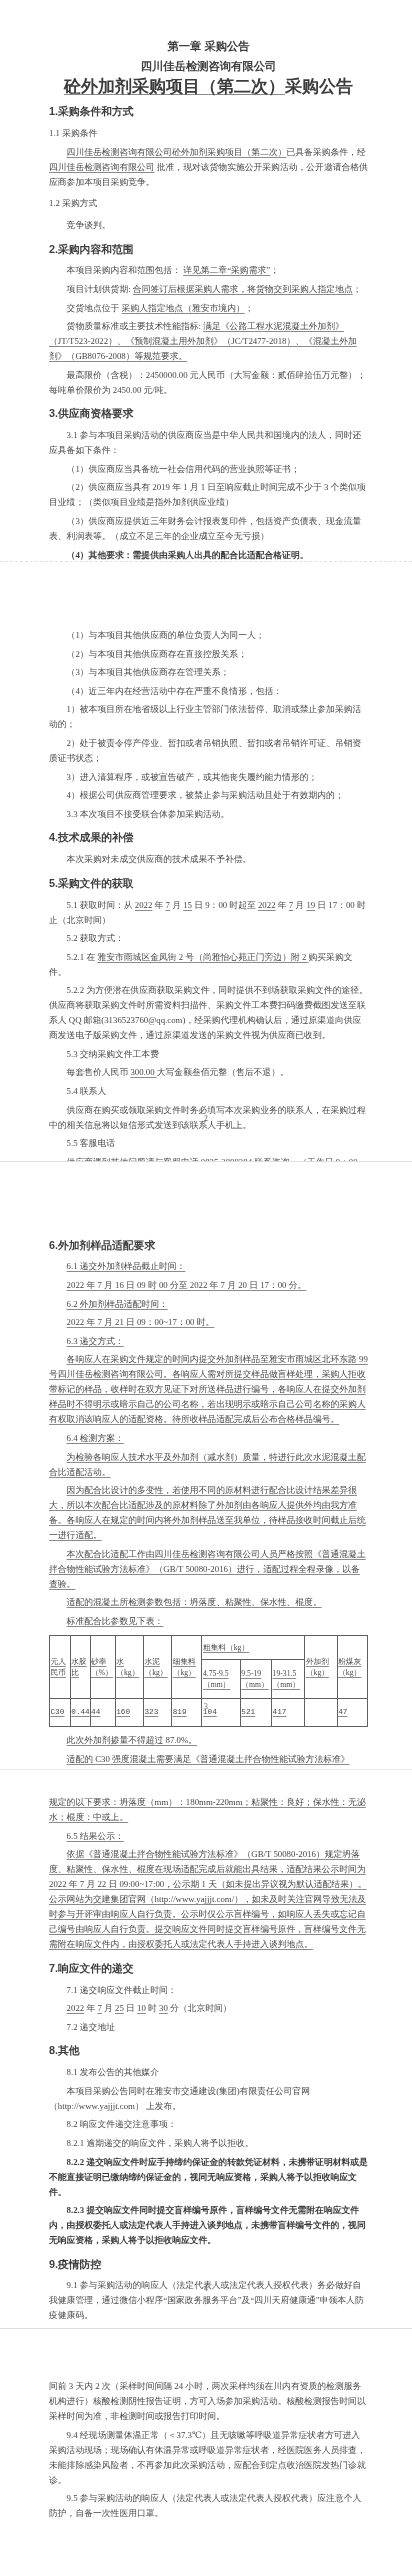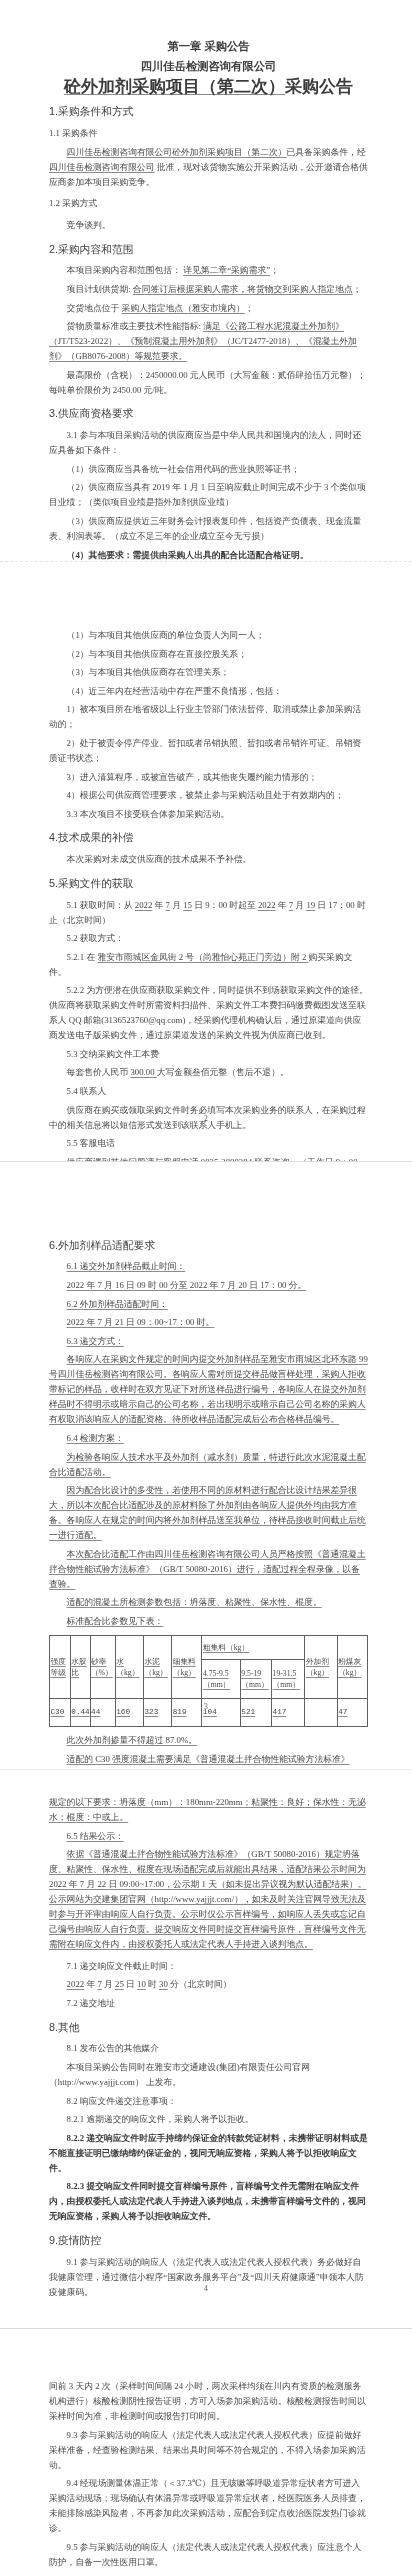--- a/index.html
+++ b/index.html
@@ -6,21 +6,21 @@
   body{width:412px;font-family:"Liberation Serif","DejaVu Serif",serif;color:#474747;}
   .page{position:relative;box-sizing:border-box;width:412px;padding:0 44px 0 49px;overflow:hidden;}
   #p1{height:562px;padding-top:39px;border-bottom:0.5px dashed #e2e0e0;}
   #p2{height:600px;padding-top:66px;border-bottom:0.5px solid #dedede;}
   #p3{height:608px;padding-top:67px;border-bottom:0.5px solid #eeecec;}
   #p4{height:559px;padding-top:25px;border-bottom:0.5px solid #dedede;}
   #p5{height:588px;padding-top:50px;}
   p{margin:0 0 3.6px 0;font-size:8.8px;line-height:15px;}
   .ind{text-indent:2em;}
   .sp{margin-top:6.7px;}
-  .h{font-family:"Liberation Sans","DejaVu Sans",sans-serif;font-weight:normal;font-size:10.8px;line-height:16px;color:#3e3e3e;margin:7.7px 0 5.7px 0;}
+  .h{font-family:"Liberation Sans","DejaVu Sans",sans-serif;font-weight:bold;font-size:10.8px;line-height:16px;color:#3e3e3e;margin:7.7px 0 5.7px 0;}
   .t1,.t2{font-family:"Liberation Sans","DejaVu Sans",sans-serif;font-weight:bold;font-size:11.3px;line-height:15.5px;text-align:center;color:#3e3e3e;margin:0 0 4.6px 0;}
   .t3{font-family:"Liberation Sans","DejaVu Sans",sans-serif;font-weight:bold;font-size:17px;line-height:16.5px;text-align:center;color:#3c3c3c;margin:0 0 5.2px 0;}
   .u{text-decoration:underline;text-underline-offset:2.1px;text-decoration-color:#8b8b8b;text-decoration-thickness:0.5px;}
   .b{font-weight:bold;color:#3d3d3d;}
   .pagenum{position:absolute;left:0;right:0;text-align:center;font-size:7.7px;color:#5a5a5a;}
   table{border-collapse:collapse;width:100%;table-layout:fixed;margin:6.2px 0 6.2px 0;}
   th,td{border:0.5px solid #606060;font-weight:normal;font-size:7.7px;line-height:11.3px;text-align:left;padding:2.1px 0.5px;vertical-align:middle;color:#4a4a4a;}
   thead tr.gr th{height:18.5px;}
   thead tr.sub th{height:34px;}
   tbody td{height:23px;font-family:Liberation Mono, monospace;}
@@ -108,21 +108,21 @@
         <col style="width:28px">
         <col style="width:30px">
         <col style="width:38px">
         <col style="width:31px">
         <col style="width:33px">
         <col style="width:32px">
         <col style="width:30px">
     </colgroup>
     <thead>
       <tr class="gr">
-        <th rowspan="2"><span class="u">强度等级</span></th>
+        <th rowspan="2"><span class="u">元人民币</span></th>
         <th rowspan="2"><span class="u">水胶比</span></th>
         <th rowspan="2"><span class="u">砂率（%）</span></th>
         <th rowspan="2"><span class="u">水（kg）</span></th>
         <th rowspan="2"><span class="u">水泥（kg）</span></th>
         <th rowspan="2"><span class="u">细集料（kg）</span></th>
         <th colspan="3"><span class="u">粗集料（kg）</span></th>
         <th rowspan="2"><span class="u">外加剂（kg）</span></th>
         <th rowspan="2"><span class="u">粉煤灰（kg）</span></th>
       </tr>
       <tr class="sub">
@@ -151,38 +151,38 @@
   <p class="ind u">此次外加剂掺量不得超过 87.0%。</p>
   <p class="ind u">适配的 C30 强度混凝土需要满足《普通混凝土拌合物性能试验方法标准》（GB/T 50080-2016）</p>
   <div class="pagenum" style="top:540px;">3</div>
 </div>
 
 <div class="page" id="p4">
   <p class="u">规定的以下要求：坍落度（mm）：180mm-220mm；粘聚性：良好；保水性：无泌水；棍度：中或上。</p>
   <p class="ind u">6.5 结果公示：</p>
   <p class="ind u">依据《普通混凝土拌合物性能试验方法标准》（GB/T 50080-2016）规定坍落度、粘聚性、保水性、棍度在现场适配完成后就能出具结果，适配结果公示时间为 2022 年 7 月 22 日 09:00~17:00，公示期 1 天（如未提出异议视为默认适配结果）。公示网站为交建集团官网（http://www.yajjjt.com/），如未及时关注官网导致无法及时参与开评审由响应人自行负责。公示时仅公示盲样编号，如响应人丢失或忘记自己编号由响应人自行负责。提交响应文件同时提交盲样编号原件，盲样编号文件无需附在响应文件内，由授权委托人或法定代表人手持进入谈判地点。</p>
 
+  <p class="h">7.响应文件的递交</p>
   <p class="ind sp">7.1 递交响应文件截止时间：</p>
   <p class="ind"><span class="u">2022</span><span> 年 </span><span class="u">7</span><span> 月 </span><span class="u">25</span><span> 日 </span><span class="u">10</span><span> 时 </span><span class="u">30</span><span> 分（北京时间）</span></p>
   <p class="ind">7.2 递交地址</p>
 
   <p class="h">8.其他</p>
   <p class="ind sp">8.1 发布公告的其他媒介</p>
   <p class="ind">本项目采购公告同时在雅安市交通建设(集团)有限责任公司官网（http://www.yajjjt.com） 上发布。</p>
   <p class="ind">8.2 响应文件递交注意事项：</p>
   <p class="ind">8.2.1 逾期递交的响应文件，采购人将予以拒收。</p>
   <p class="ind b">8.2.2 递交响应文件时应手持缔约保证金的转款凭证材料，未携带证明材料或是不能直接证明已缴纳缔约保证金的，视同无响应资格，采购人将予以拒收响应文件。</p>
   <p class="ind b">8.2.3 提交响应文件同时提交盲样编号原件，盲样编号文件无需附在响应文件内，由授权委托人或法定代表人手持进入谈判地点，未携带盲样编号文件的，视同无响应资格，采购人将予以拒收响应文件。</p>
 
   <p class="h">9.疫情防控</p>
   <p class="ind sp">9.1 参与采购活动的响应人（法定代表人或法定代表人授权代表）务必做好自我健康管理，通过微信小程序“国家政务服务平台”及“四川天府健康通”申领本人防疫健康码。</p>
 
   <div class="pagenum" style="top:514px;">4</div>
 </div>
 
 <div class="page" id="p5">
   <p>间前 3 天内 2 次（采样时间间隔 24 小时，两次采样均须在川内有资质的检测服务机构进行）核酸检测阴性报告证明，方可入场参加采购活动。核酸检测报告时间以采样时间为准，非检测时间或报告打印时间。</p>
-  <p class="ind">9.3 参与采购活动的响应人（法定代表人或法定代表人授权代表）应提前做好采样准备，经查验检测结果、结果出具时间等不符合规定的，不得入场参加采购活动。</p>
   <p class="ind">9.4 经现场测量体温正常（＜37.3℃）且无咳嗽等呼吸道异常症状者方可进入采购活动现场；现场确认有体温异常或呼吸道异常症状者，经医院医务人员排查，未能排除感染风险者，不再参加此次采购活动，应配合到定点收治医院发热门诊就诊。</p>
   <p class="ind">9.5 参与采购活动的响应人（法定代表人或法定代表人授权代表）应注意个人防护，自备一次性医用口罩。</p>
 
 </div>
 
 
 </body></html>

